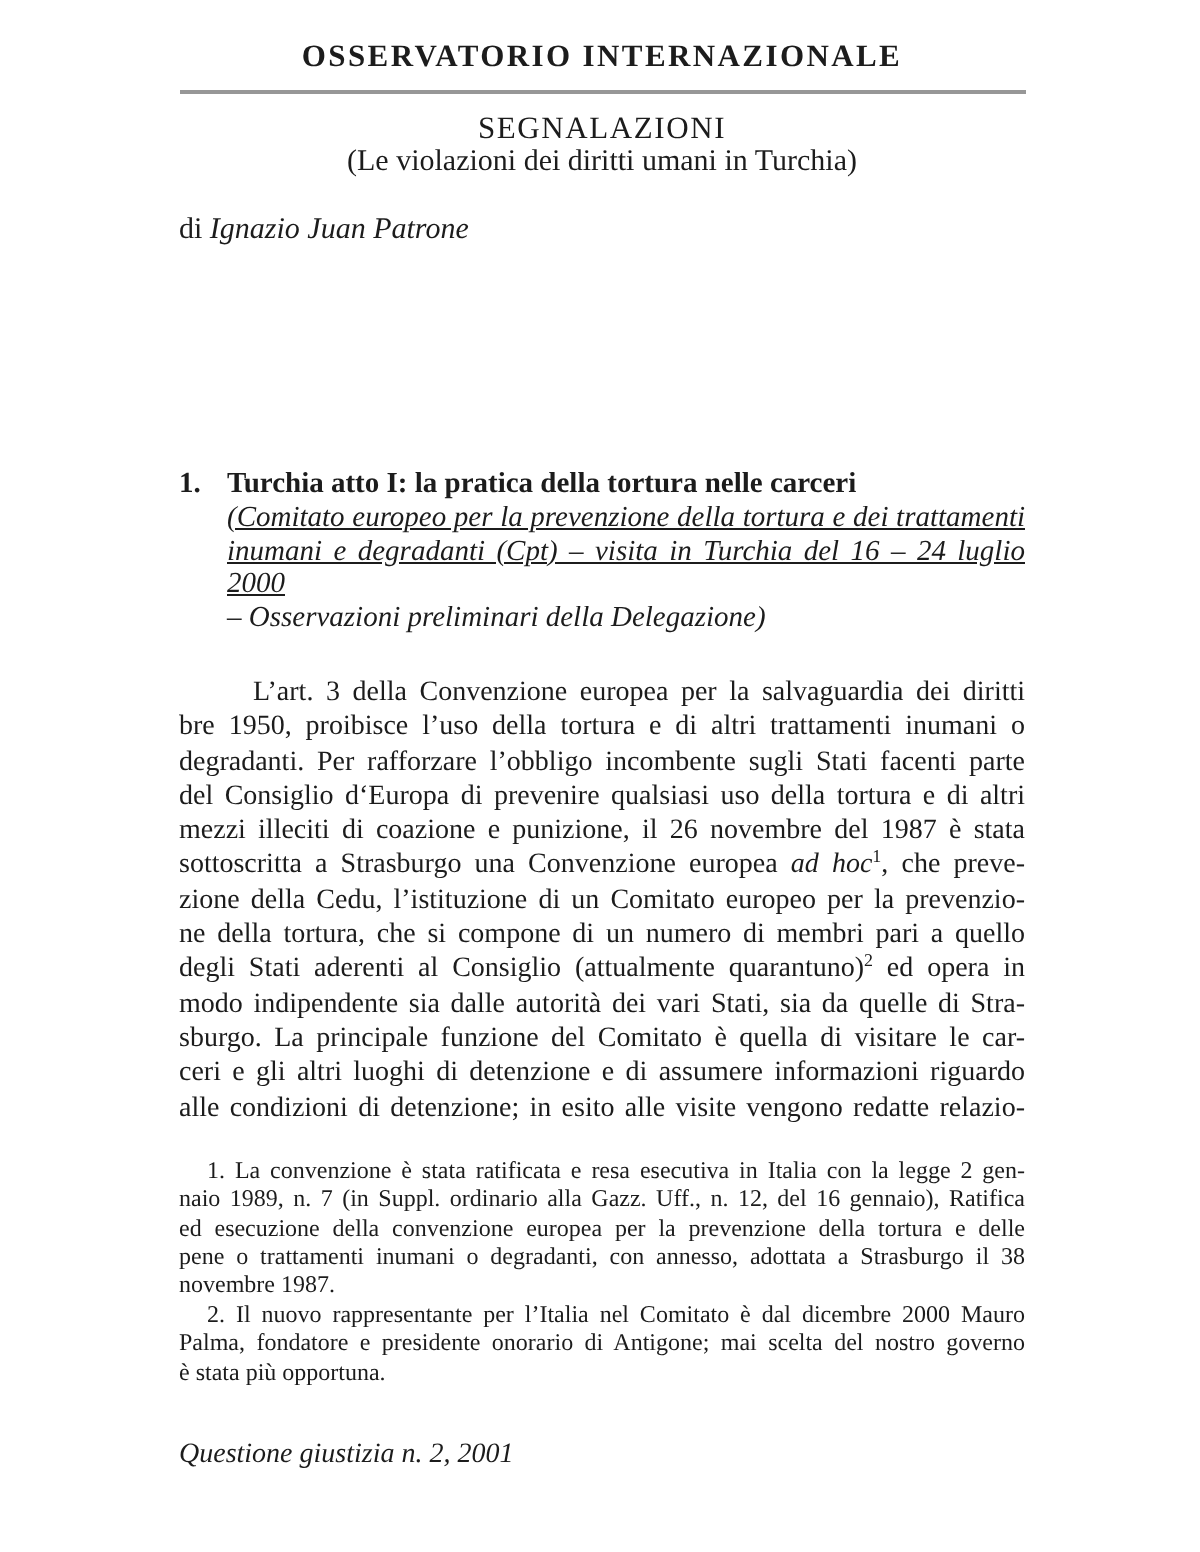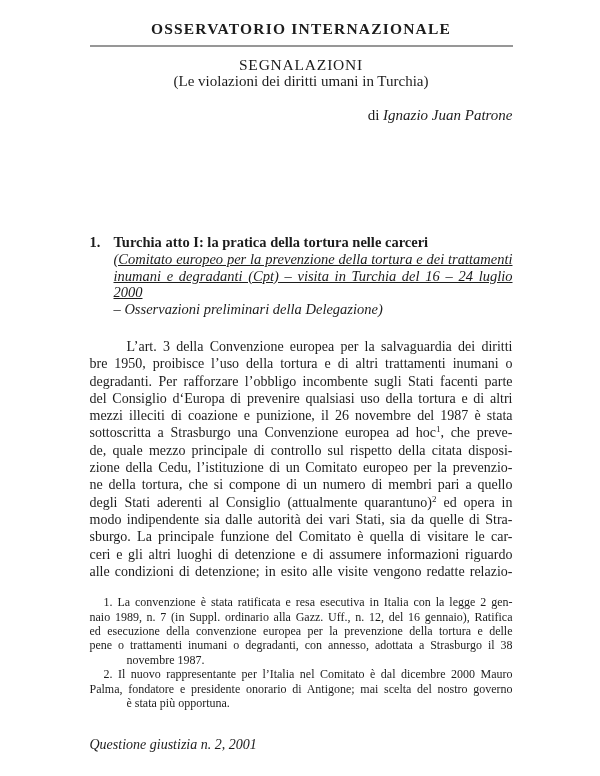--- a/index.html
+++ b/index.html
@@ -35,21 +35,21 @@
     letter-spacing: 0.8px;
     line-height: 17px;
   }
   .sub2 {
     text-align: center;
     font-size: 15px;
     line-height: 17px;
   }
   .byline {
     margin-top: 17px;
-    text-align: right;
+    text-align: left;
     font-size: 15px;
     line-height: 17px;
   }
   .byline .author { font-style: italic; }
   .heading {
     margin-top: 110px;
     display: flex;
     font-weight: bold;
     font-size: 14.5px;
     line-height: 17px;
@@ -64,34 +64,34 @@
   }
   .j { text-align: justify; text-align-last: justify; text-decoration: underline; }
   .nolast { text-align: left; text-align-last: left; }
   .bodytext {
     margin-top: 21px;
     font-size: 14px;
     line-height: 17.3px;
   }
   .bl { text-align: justify; text-align-last: justify; }
   .bl.first { padding-left: 37px; }
-  .lat { }
+  .lat { font-style: italic; }
   sup.fnref {
     font-size: 9px;
     line-height: 0;
     vertical-align: 5px;
   }
   .footnotes {
     margin-top: 15px;
     font-size: 12px;
     line-height: 14.4px;
   }
   .fl { text-align: justify; text-align-last: justify; }
   .fl.fn-first { padding-left: 14px; }
-  .fl.fn-last { text-align: left; text-align-last: left; margin-left: 37px; }
+  .fl.fn-last { text-align: left; text-align-last: left; }
   .footer {
     margin-top: 26px;
     font-style: italic;
     font-size: 14px;
     line-height: 17px;
   }
 </style>
 </head>
 <body>
 
@@ -116,21 +116,20 @@
     <div class="nolast">– Osservazioni preliminari della Delegazione)</div>
   </div>
 
   <div class="bodytext">
     <div class="bl first">L’art. 3 della Convenzione europea per la salvaguardia dei diritti</div>
     <div class="bl">bre 1950, proibisce l’uso della tortura e di altri trattamenti inumani o</div>
     <div class="bl">degradanti. Per rafforzare l’obbligo incombente sugli Stati facenti parte</div>
     <div class="bl">del Consiglio d‘Europa di prevenire qualsiasi uso della tortura e di altri</div>
     <div class="bl">mezzi illeciti di coazione e punizione, il 26 novembre del 1987 è stata</div>
     <div class="bl"><span>sottoscritta a Strasburgo una Convenzione europea </span><span class="lat">ad hoc</span><sup class="fnref">1</sup><span>, che preve-</span></div>
-    <div class="bl">de, quale mezzo principale di controllo sul rispetto della citata disposi-</div>
     <div class="bl">zione della Cedu, l’istituzione di un Comitato europeo per la prevenzio-</div>
     <div class="bl">ne della tortura, che si compone di un numero di membri pari a quello</div>
     <div class="bl"><span>degli Stati aderenti al Consiglio (attualmente quarantuno)</span><sup class="fnref">2</sup><span> ed opera in</span></div>
     <div class="bl">modo indipendente sia dalle autorità dei vari Stati, sia da quelle di Stra-</div>
     <div class="bl">sburgo. La principale funzione del Comitato è quella di visitare le car-</div>
     <div class="bl">ceri e gli altri luoghi di detenzione e di assumere informazioni riguardo</div>
     <div class="bl">alle condizioni di detenzione; in esito alle visite vengono redatte relazio-</div>
   </div>
 
   <div class="footnotes">

